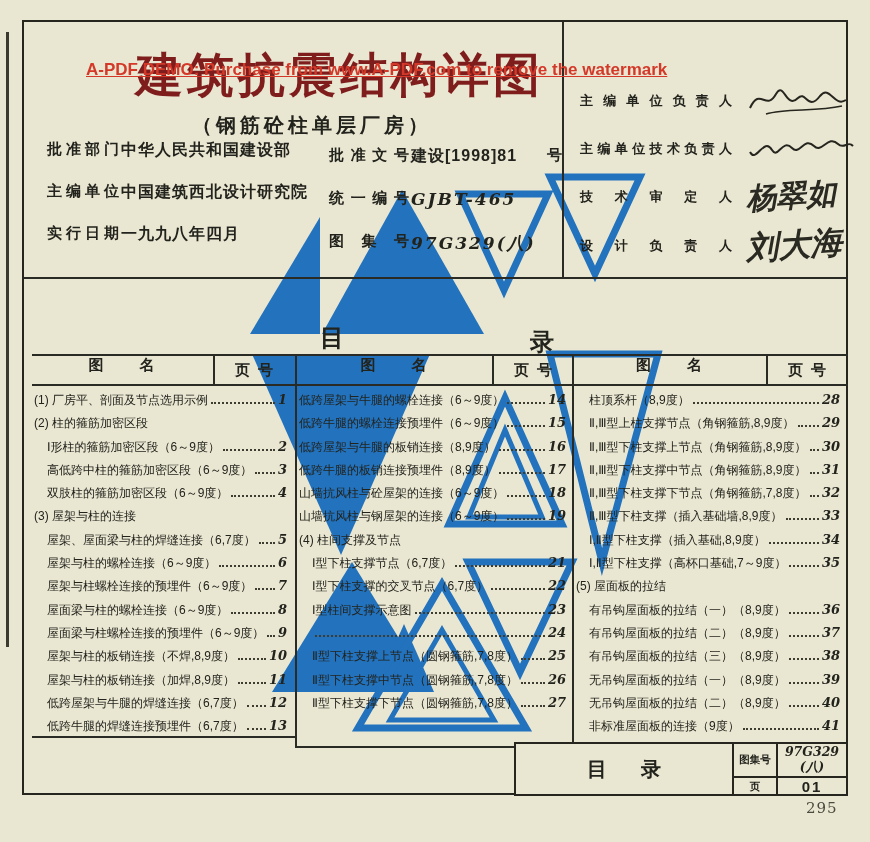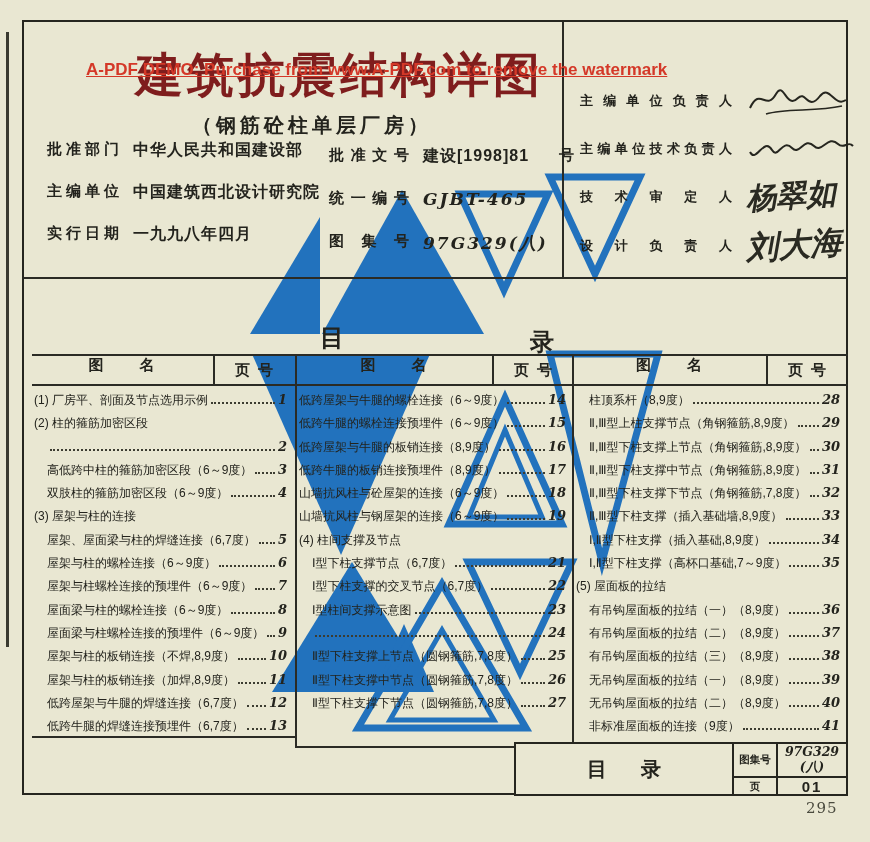--- a/index.html
+++ b/index.html
@@ -28,21 +28,21 @@
   .subtitle{
     left:168px;top:90px;font-size:20px;font-weight:bold;letter-spacing:4px;
     white-space:nowrap;z-index:4;
   }
   .info{z-index:4;}
   .info-row{display:flex;align-items:flex-start;white-space:nowrap;}
   .ilabel{
     display:inline-block;font-weight:bold;font-size:15px;
     text-align:justify;text-align-last:justify;
   }
-  .ivalue{font-size:16px;font-weight:bold;margin-left:14px;letter-spacing:1px;}
+  .ivalue{font-size:16px;font-weight:bold;margin-left:2px;letter-spacing:1px;}
   .info-left{left:23px;top:118px;}
   .info-left .info-row{height:42px;}
   .info-left .ilabel{width:72px;}
   .info-mid{left:305px;top:124px;}
   .info-mid .info-row{height:43px;}
   .info-mid .ilabel{width:80px;}
   .hand{font-family:"DejaVu Serif",serif;font-style:italic;font-size:17px;letter-spacing:2px;}
   .suffix{margin-left:30px;font-size:15px;font-weight:bold;}
 
   .vdiv-header{left:538px;top:0;height:255px;width:0;border-left:2px solid #2b2b25;z-index:3;}
@@ -200,20 +200,21 @@
     <div class="toc-list">
         <div class="toc-row">
           <span class="toc-text">(1) 厂房平、剖面及节点选用示例</span>
           <span class="leader"></span>
           <span class="toc-page">1</span>
         </div>
         <div class="toc-row">
           <span class="toc-text">(2) 柱的箍筋加密区段</span>
         </div>
         <div class="toc-row ind">
+          <span class="toc-text">Ⅰ形柱的箍筋加密区段（6～9度）</span>
           <span class="leader"></span>
           <span class="toc-page">2</span>
         </div>
         <div class="toc-row ind">
           <span class="toc-text">高低跨中柱的箍筋加密区段（6～9度）</span>
           <span class="leader"></span>
           <span class="toc-page">3</span>
         </div>
         <div class="toc-row ind">
           <span class="toc-text">双肢柱的箍筋加密区段（6～9度）</span>

